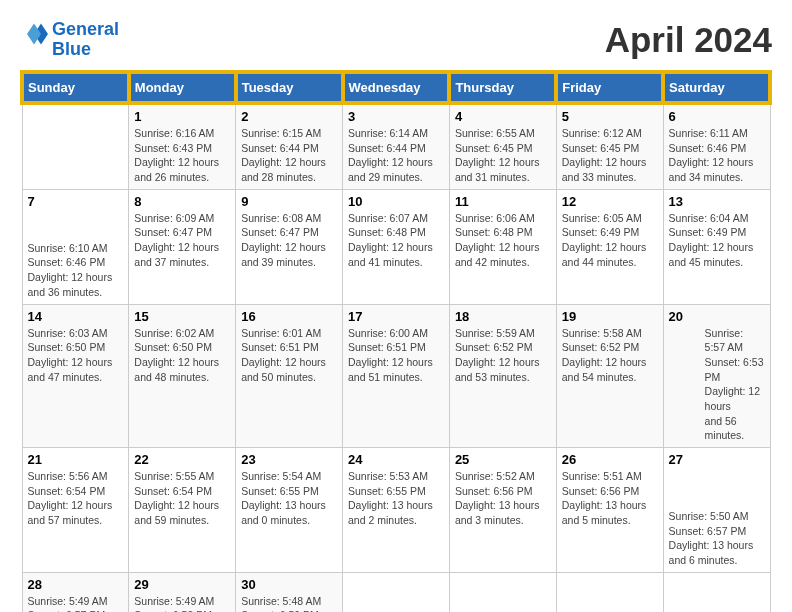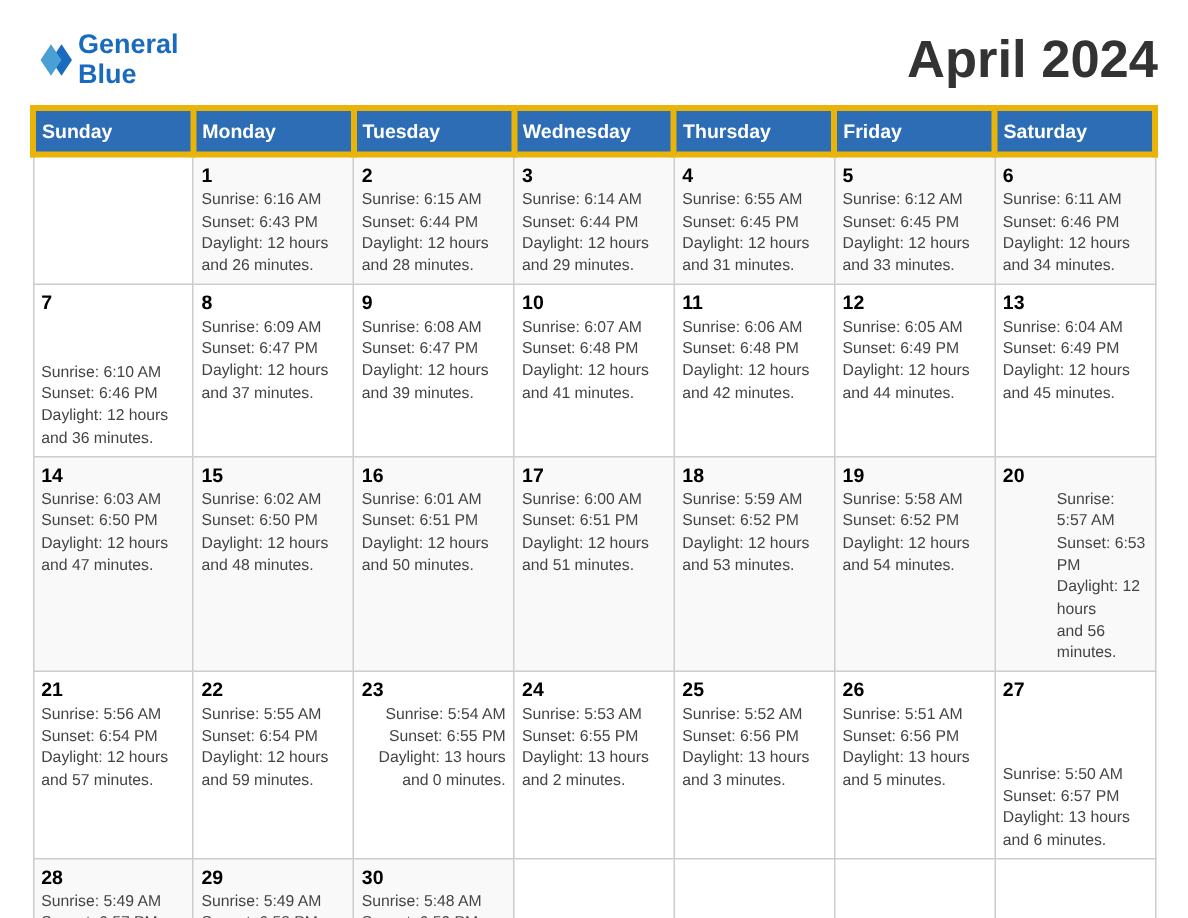--- a/index.html
+++ b/index.html
@@ -11,21 +11,20 @@
       padding: 20px;
     }
     .header {
       display: flex;
       justify-content: space-between;
       align-items: flex-start;
       margin-bottom: 10px;
     }
     .logo {
       display: flex;
-      align-items: center;
     }
     .logo-text {
       font-size: 18px;
       font-weight: bold;
       color: #333;
       line-height: 1.1;
     }
     .logo-text span {
       color: #1a6bbf;
     }
@@ -275,21 +274,21 @@
         </td>
         <td>
           <span class="day-num">22</span>
           <div class="day-info" style="white-space: pre-line;">Sunrise: 5:55 AM
 Sunset: 6:54 PM
 Daylight: 12 hours
 and 59 minutes.</div>
         </td>
         <td>
           <span class="day-num">23</span>
-          <div class="day-info" style="white-space: pre-line; text-align: right;">Sunrise: 5:54 AM
+          <div class="day-info" style="white-space: pre-line;">Sunrise: 5:54 AM
 Sunset: 6:55 PM
 Daylight: 13 hours
 and 0 minutes.</div>
         </td>
         <td>
           <span class="day-num">24</span>
           <div class="day-info" style="white-space: pre-line;">Sunrise: 5:53 AM
 Sunset: 6:55 PM
 Daylight: 13 hours
 and 2 minutes.</div>

